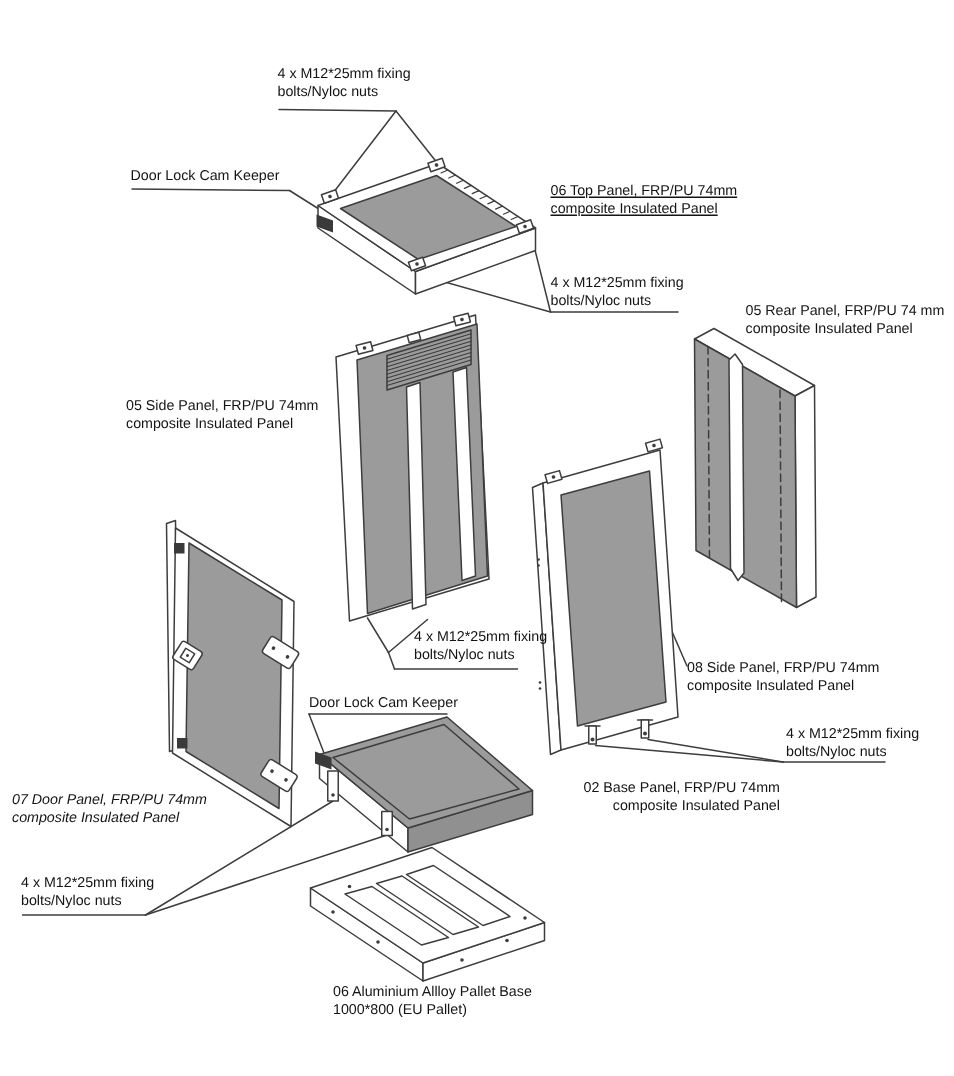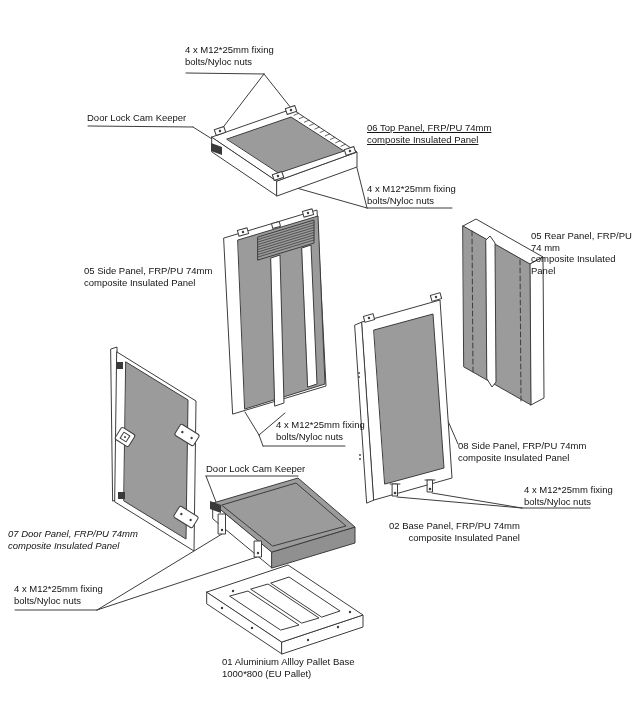--- a/index.html
+++ b/index.html
@@ -241,33 +241,33 @@
   </g>
 </svg>
 
 <div class="lbl" style="left:185px; top:44px;">4 x M12*25mm fixing
 bolts/Nyloc nuts</div>
 <div class="lbl" style="left:87px;  top:112px;">Door Lock Cam Keeper</div>
 <div class="lbl" style="left:367px; top:122px;text-decoration:underline;">06 Top Panel,  FRP/PU 74mm
 composite Insulated Panel</div>
 <div class="lbl" style="left:367px; top:183px;">4 x M12*25mm fixing
 bolts/Nyloc nuts</div>
-<div class="lbl" style="left:531px; top:202px;margin-top:28px;">05 Rear Panel, FRP/PU 74 mm
+<div class="lbl" style="left:497px; top:202px;">05 Rear Panel, FRP/PU 74 mm
 composite Insulated Panel</div>
 <div class="lbl" style="left:84px;  top:265px;">05 Side Panel, FRP/PU 74mm
 composite Insulated Panel</div>
 <div class="lbl" style="left:276px; top:419px;">4 x M12*25mm fixing
 bolts/Nyloc nuts</div>
 <div class="lbl" style="left:458px; top:440px;">08 Side Panel, FRP/PU 74mm
 composite Insulated Panel</div>
 <div class="lbl" style="left:524px; top:484px;">4 x M12*25mm fixing
 bolts/Nyloc nuts</div>
 <div class="lbl" style="left:206px; top:463px;">Door Lock Cam Keeper</div>
 <div class="lbl" style="left:8px;   top:528px;font-style:italic;">07 Door Panel, FRP/PU 74mm
 composite Insulated Panel</div>
 <div class="lbl" style="left:389px; top:520px;text-align:right;">02 Base Panel, FRP/PU 74mm
 composite Insulated Panel</div>
 <div class="lbl" style="left:14px;  top:583px;">4 x M12*25mm fixing
 bolts/Nyloc nuts</div>
-<div class="lbl" style="left:222px; top:656px;">01 Aluminium Allloy Pallet Base
+<div class="lbl" style="left:222px; top:656px;">06 Aluminium Allloy Pallet Base
 1000*800 (EU Pallet)</div>
 
 </div>
 
 </body></html>

